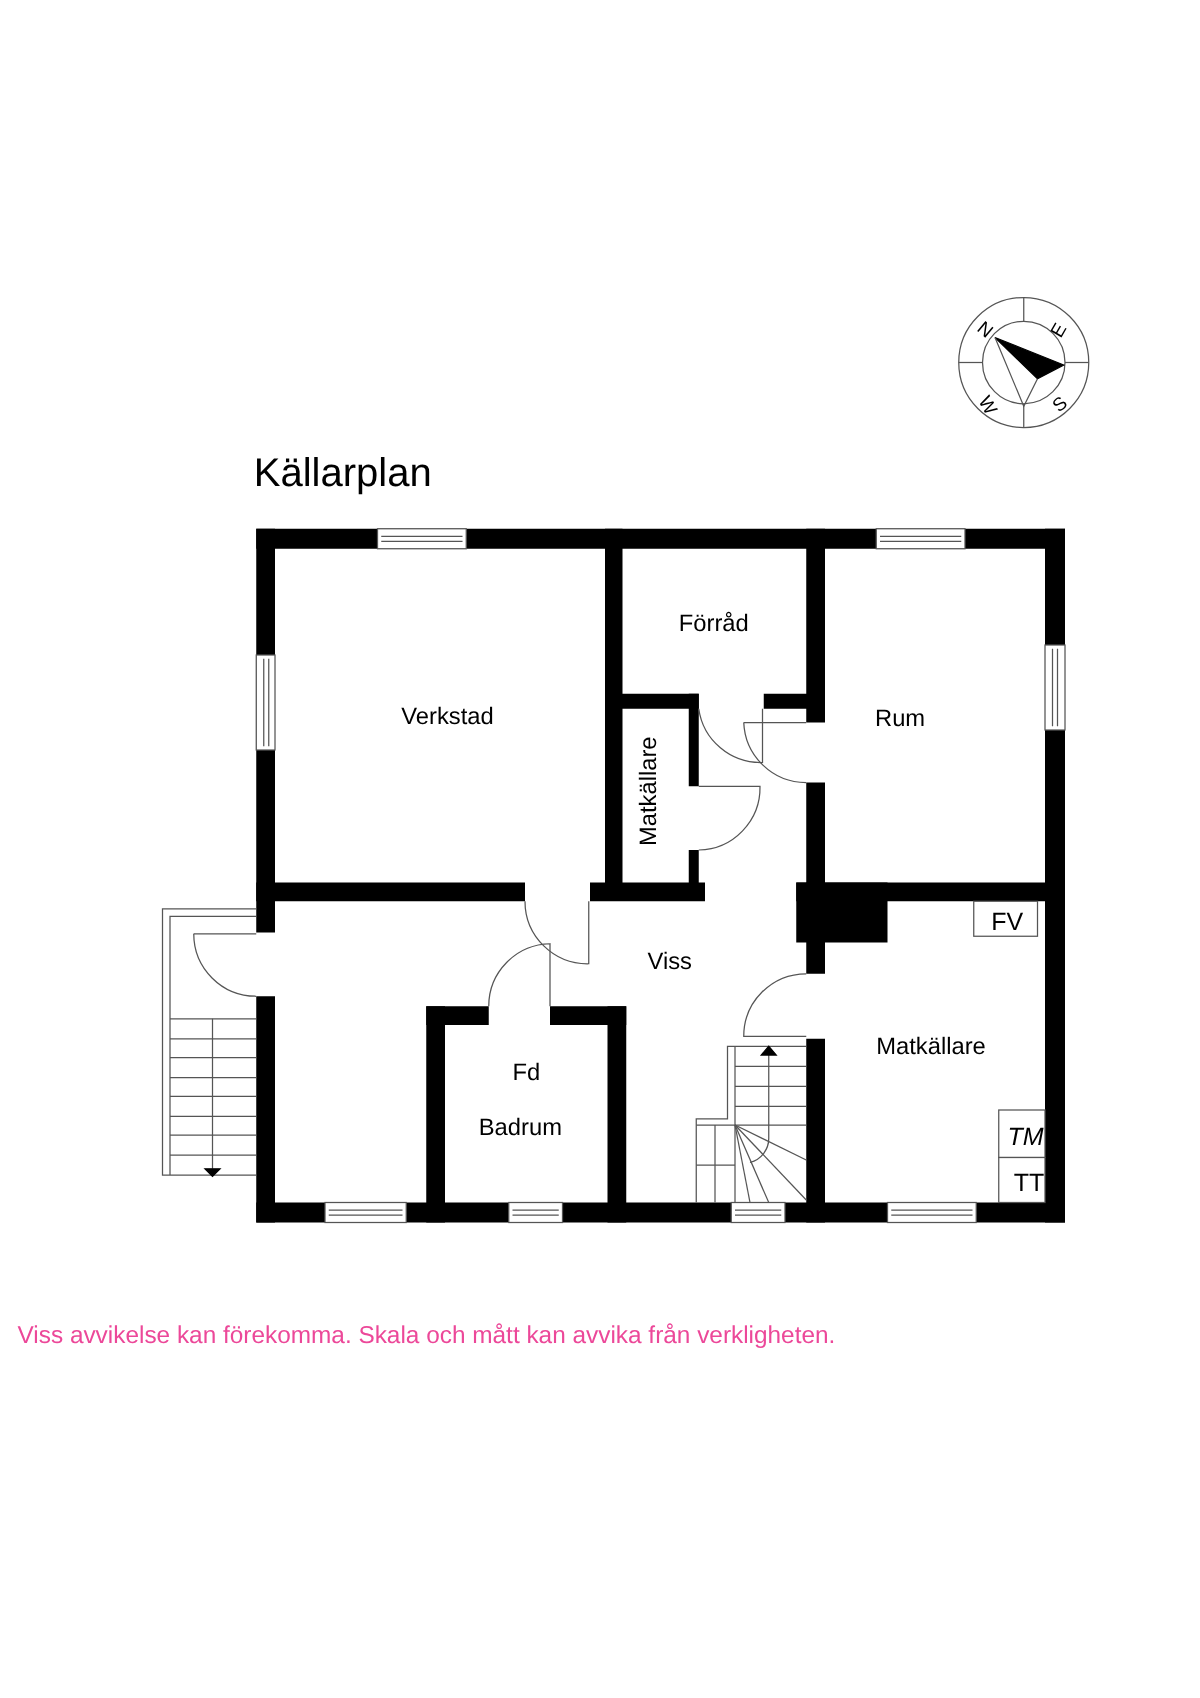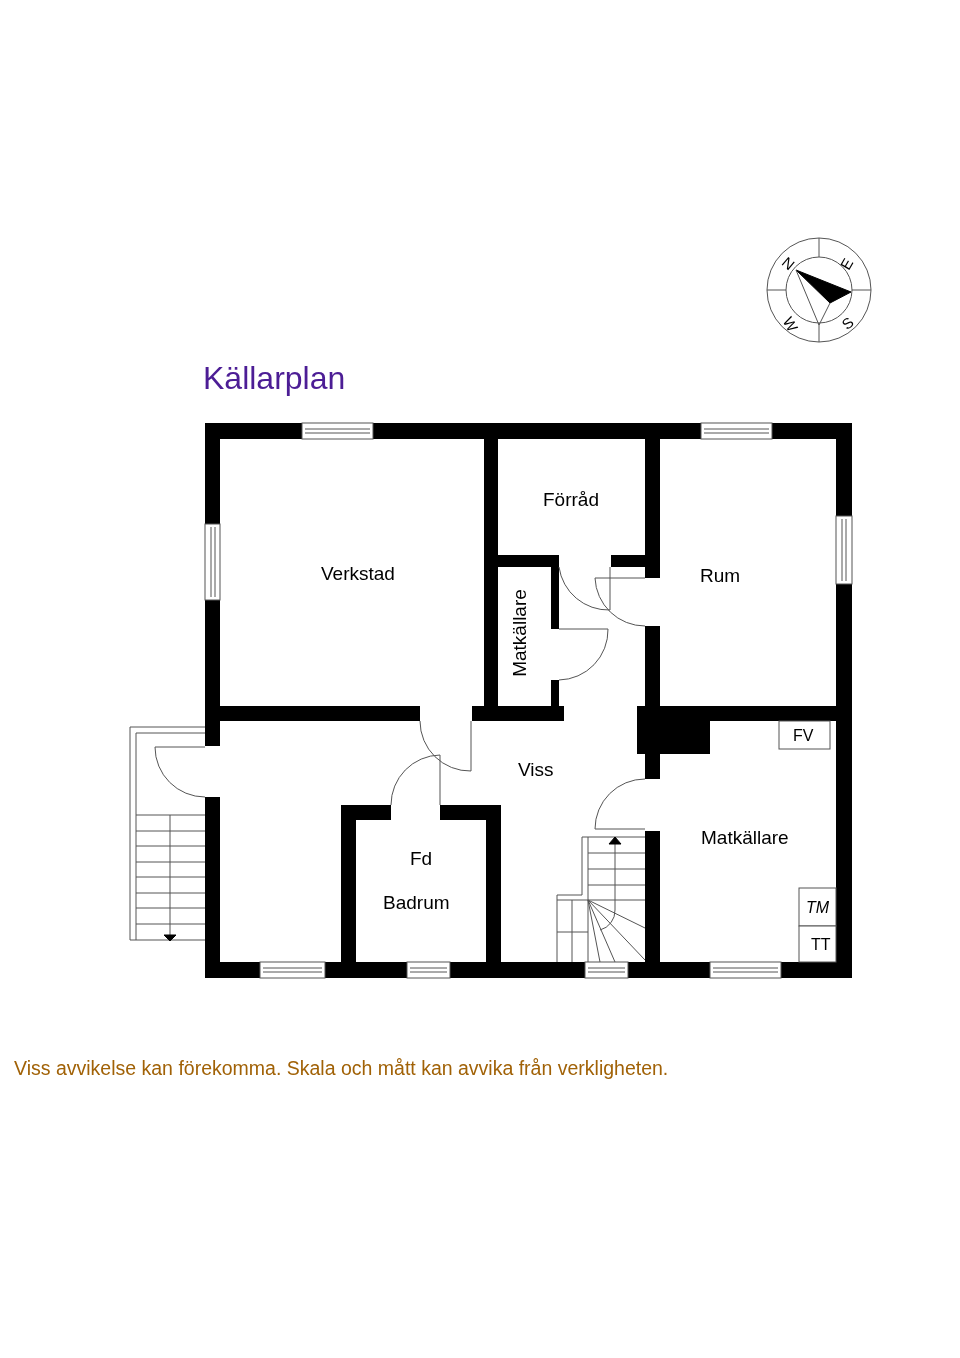--- a/index.html
+++ b/index.html
@@ -1,21 +1,21 @@
 <!DOCTYPE html>
 <html><head>
 <meta charset="utf-8">
 <style>
   html,body{margin:0;padding:0;background:#fff;}
   body{width:960px;height:1358px;position:relative;overflow:hidden;font-family:"Liberation Sans",sans-serif;}
-  .title{position:absolute;left:203px;top:360px;font-size:32px;color:#4c1d95;}
-  .disclaimer{position:absolute;left:14px;top:1057px;font-size:19.5px;color:#a16207;white-space:nowrap;}
+  .title{position:absolute;left:203px;top:360px;font-size:32px;color:#000000;}
+  .disclaimer{position:absolute;left:14px;top:1057px;font-size:19.5px;color:#ec4899;white-space:nowrap;}
   svg{position:absolute;left:0;top:0;}
   .lbl{position:absolute;font-size:19px;color:#000;text-align:center;white-space:nowrap;}
-  .small{font-size:16px;}
+  .small{font-size:20px;}
 </style>
 </head>
 <body>
 
 <div class="title">Källarplan</div>
 
 <svg width="960" height="1358" viewBox="0 0 960 1358">
 
   <g stroke="#555" stroke-width="1" fill="none">
     <circle cx="819" cy="290" r="52"></circle>

